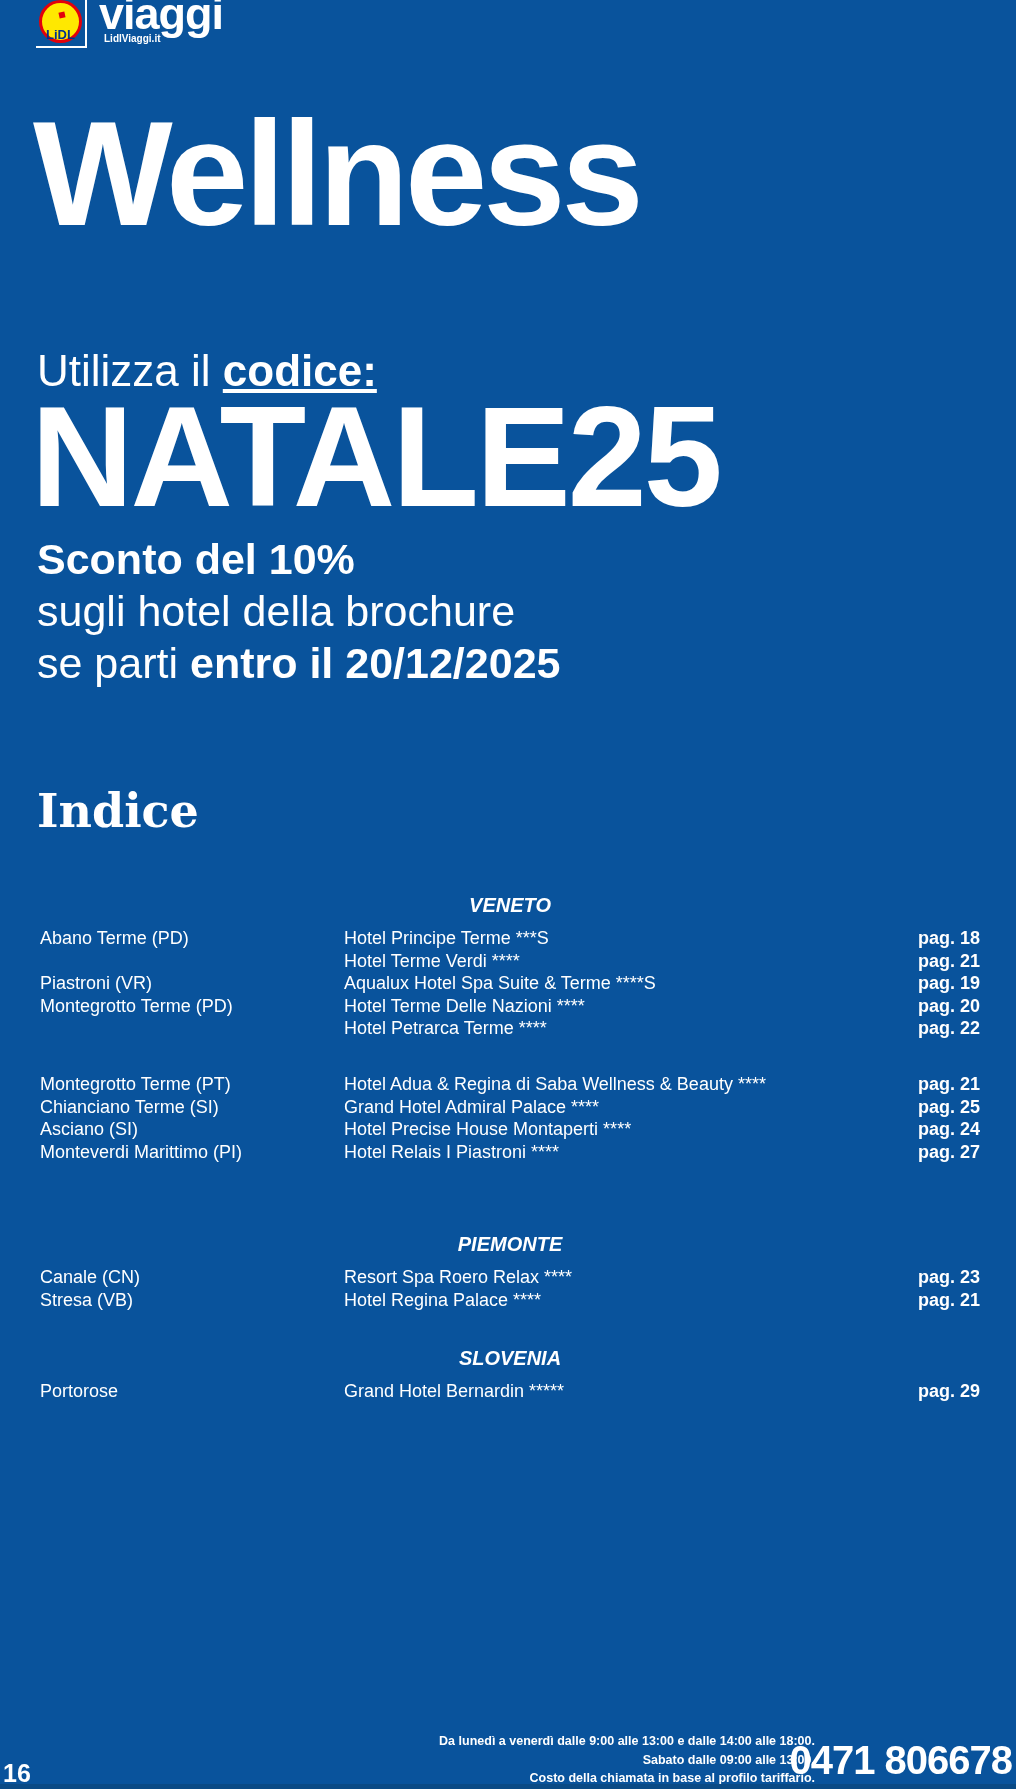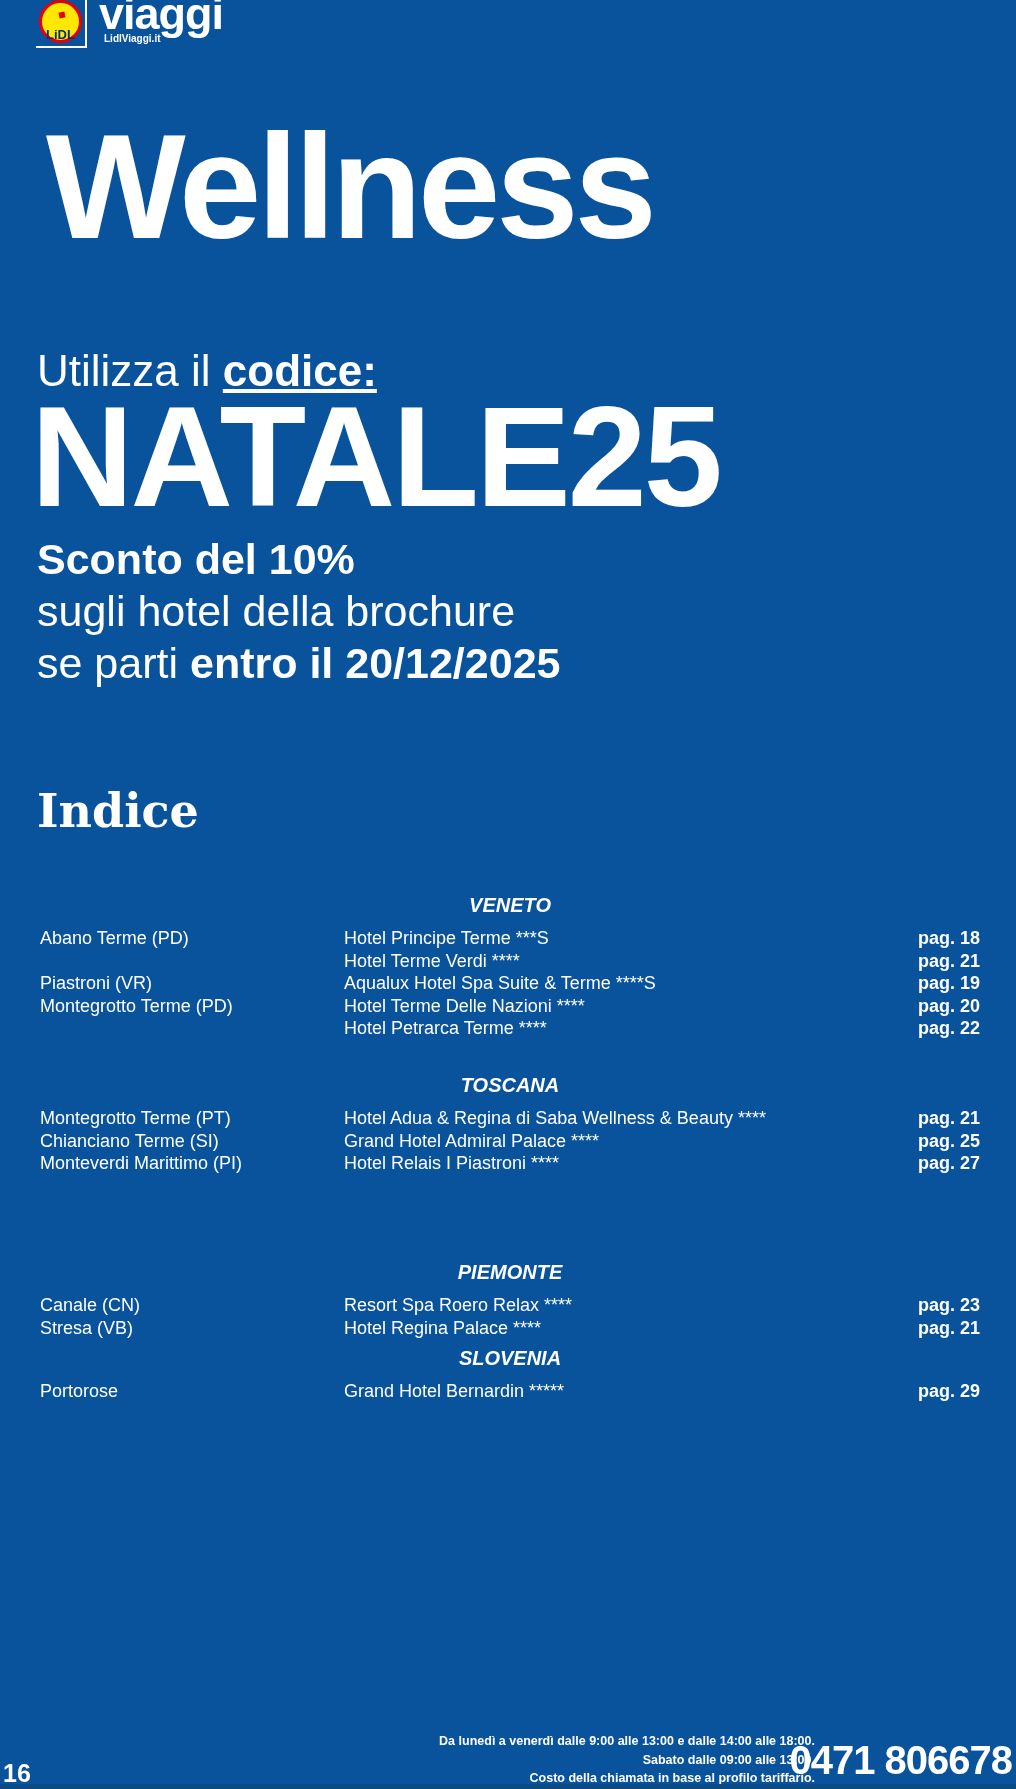--- a/index.html
+++ b/index.html
@@ -57,21 +57,21 @@
     position: absolute;
     left: 104px; top: 33px;
     font-size: 10px;
     font-weight: 700;
     letter-spacing: 0px;
   }
   
   .hero-title {
     position: absolute;
     left: 33px; top: 100px;
-    margin: 13px;
+    margin: 0;
     font-size: 148px;
     font-weight: 800;
     letter-spacing: -4px;
     line-height: 1;
   }
   .code-intro {
     position: absolute;
     left: 37px; top: 349px;
     font-size: 44px;
     font-weight: 400;
@@ -124,21 +124,21 @@
     line-height: 22.5px;
     font-size: 18px;
   }
   .idx-row .pg {
     font-weight: 700;
     text-align: right;
     white-space: nowrap;
   }
   .s0 { top: 893px; }
   .s1 { top: 1073px; }
-  .s2 { top: 1232px; margin-top: 28px; }
+  .s2 { top: 1232px; }
   .s3 { top: 1346px; }
   
   .hours {
     position: absolute;
     right: 201px; top: 1732px;
     text-align: right;
     font-size: 12.5px;
     font-weight: 700;
     line-height: 18.5px;
   }
@@ -216,30 +216,34 @@
         <span class="pg">pag. 20</span>
       </div>
     <div class="idx-row">
         <span class="loc"></span>
         <span class="hotel">Hotel Petrarca Terme ****</span>
         <span class="pg">pag. 22</span>
       </div>
   </section>
 
   <section class="idx s1">
-    <h3>TOSCANA</h3>
     <div class="idx-row">
         <span class="loc">Montegrotto Terme (PT)</span>
         <span class="hotel">Hotel Adua &amp; Regina di Saba Wellness &amp; Beauty ****</span>
         <span class="pg">pag. 21</span>
       </div>
     <div class="idx-row">
         <span class="loc">Chianciano Terme (SI)</span>
         <span class="hotel">Grand Hotel Admiral Palace ****</span>
         <span class="pg">pag. 25</span>
+      </div>
+    <div class="idx-row">
+        <span class="loc">Asciano (SI)</span>
+        <span class="hotel">Hotel Precise House Montaperti ****</span>
+        <span class="pg">pag. 24</span>
       </div>
     <div class="idx-row">
         <span class="loc">Monteverdi Marittimo (PI)</span>
         <span class="hotel">Hotel Relais I Piastroni ****</span>
         <span class="pg">pag. 27</span>
       </div>
   </section>
 
   <section class="idx s2">
     <h3>PIEMONTE</h3>

